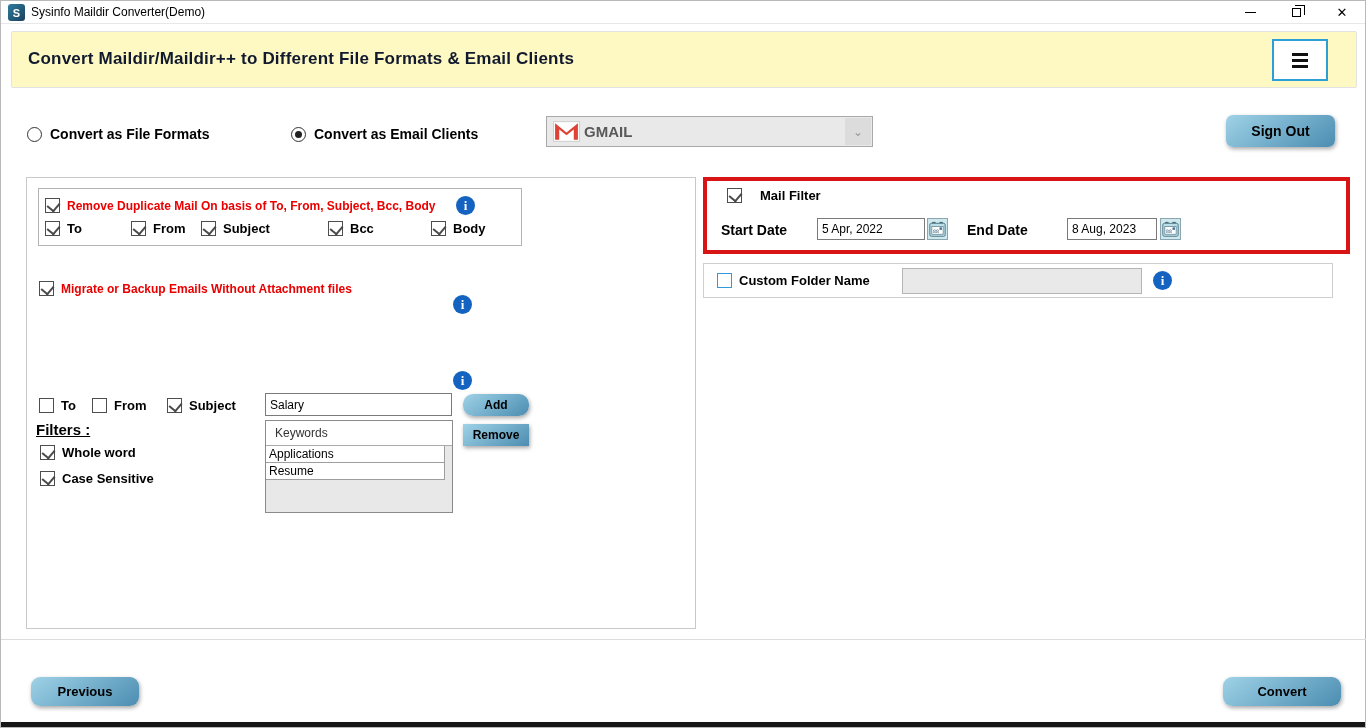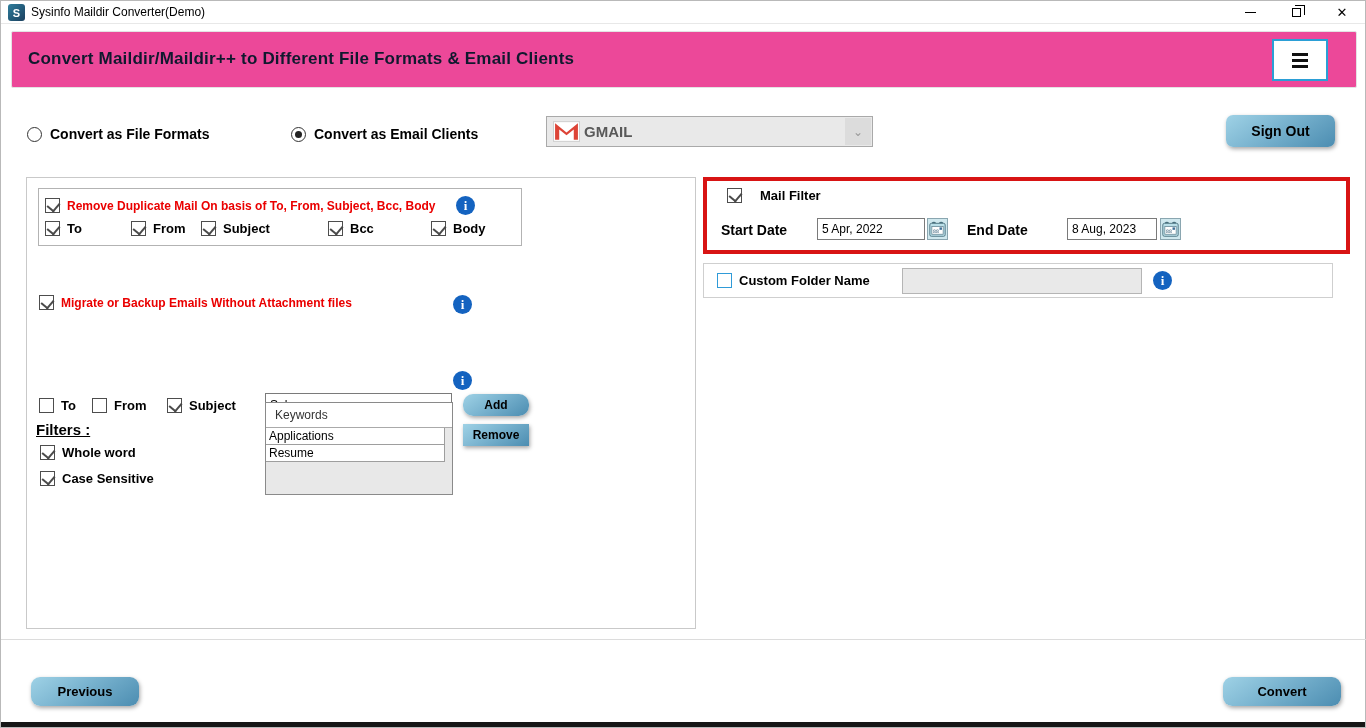--- a/index.html
+++ b/index.html
@@ -14,21 +14,21 @@
               display:flex; align-items:center; justify-content:center; }
   .titlebar-text { position:absolute; left:30px; top:4px; font-size:12px; color:#000; }
   .winbtn { position:absolute; top:0; width:46px; height:23px; display:flex; align-items:center; justify-content:center; }
   .winbtn.min { right:92px; } .winbtn.res { right:46px; } .winbtn.cls { right:0; }
   .min-glyph { width:11px; height:1px; background:#000; }
   .res-glyph { position:relative; width:9px; height:9px; border:1px solid #000; background:#fff; }
   .res-glyph::before { content:""; position:absolute; left:2px; top:-4px; width:9px; height:9px; border:1px solid #000; border-bottom:none; border-left:none; }
   .cls-glyph { font-size:13px; color:#000; line-height:1; }
 
   
-  .header-card { position:absolute; left:10px; top:30px; width:1346px; height:57px; background:#ec4899; border:1px solid #e3e3e3; border-radius:2px; }
+  .header-card { position:absolute; left:10px; top:30px; width:1346px; height:57px; background:#fef9c3; border:1px solid #e3e3e3; border-radius:2px; }
   .page-title { position:absolute; left:16px; top:17px; font-size:17px; font-weight:bold; color:#10192e; letter-spacing:.2px; }
   .menu-btn { position:absolute; right:28px; top:7px; width:56px; height:42px; background:#fff; border:2px solid #2b9fd6; display:flex; align-items:center; justify-content:center; cursor:pointer; }
   .hamburger { display:flex; flex-direction:column; gap:3px; }
   .hamburger span { display:block; width:16px; height:3px; background:#111; }
 
   
   .radio { position:absolute; display:flex; align-items:center; gap:8px; }
   .radio-circle { width:15px; height:15px; border:1px solid #333; border-radius:50%; background:#fff; position:relative; flex:none; }
   .radio-circle.on::after { content:""; position:absolute; left:3px; top:3px; width:7px; height:7px; border-radius:50%; background:#222; }
   .radio-label { font-size:14px; font-weight:bold; color:#000; }
@@ -67,21 +67,21 @@
 
   .field-label { font-size:14px; font-weight:bold; color:#000; position:absolute; white-space:nowrap; }
   .text-input { position:absolute; border:1px solid #7a7a7a; background:#fff; font-size:12px; padding:2px 4px; font-family:"Liberation Sans",sans-serif; color:#000; }
   .text-input:disabled { background:#e9e9e9; border-color:#b5b5b5; }
 
   .cal-btn { position:absolute; width:21px; height:22px; padding:0; border:1px solid #8aa6b0; background:#cfe8ee; cursor:pointer; display:flex; align-items:center; justify-content:center; }
 
   .filters-heading { position:absolute; font-size:15px; font-weight:bold; color:#000; text-decoration:underline; }
 
   
-  .listbox { position:absolute; left:238px; top:224px; width:188px; height:93px; background:#e8e8e8; border:1px solid #8a8a8a; overflow:hidden; }
+  .listbox { position:absolute; left:238px; top:242px; width:188px; height:93px; background:#e8e8e8; border:1px solid #8a8a8a; overflow:hidden; }
   .listbox .lb-header { height:25px; background:#fff; border-bottom:1px solid #aaa; font-size:12px; color:#333; display:flex; align-items:center; padding-left:9px; }
   .listbox .lb-row { height:17px; background:#fff; border-bottom:1px solid #9e9e9e; border-right:1px solid #9e9e9e; width:calc(100% - 7px); font-size:12px; color:#000; display:flex; align-items:center; padding-left:3px; }
 
   .bottom-strip { position:absolute; left:0; bottom:0; width:100%; height:5px; background:#161616; }
   .content-sep { position:absolute; left:0; top:638px; width:1366px; height:1px; background:#dcdcdc; }
 </style>
 </head>
 <body>
 
 <div id="app">
@@ -154,21 +154,21 @@
       <div class="check" style="position:absolute; left:289px; top:32px;">
         <div class="checkbox on"></div>
         <div class="chk-label">Bcc</div>
       </div>
       <div class="check" style="position:absolute; left:392px; top:32px;">
         <div class="checkbox on"></div>
         <div class="chk-label">Body</div>
       </div>
     </div>
 
-    <div class="check" style="position:absolute; left:12px; top:117px;justify-content:space-between;">
+    <div class="check" style="position:absolute; left:12px; top:103px;justify-content:space-between;">
       <div class="checkbox on"></div>
       <div class="chk-label red">Migrate or Backup Emails Without Attachment files</div>
     </div>
     <div class="info-icon" style="left:426px; top:117px;">i</div>
 
     <div class="info-icon" style="left:426px; top:193px;">i</div>
 
     <div class="check" style="position:absolute; left:12px; top:220px;">
       <div class="checkbox"></div>
       <div class="chk-label">To</div>

